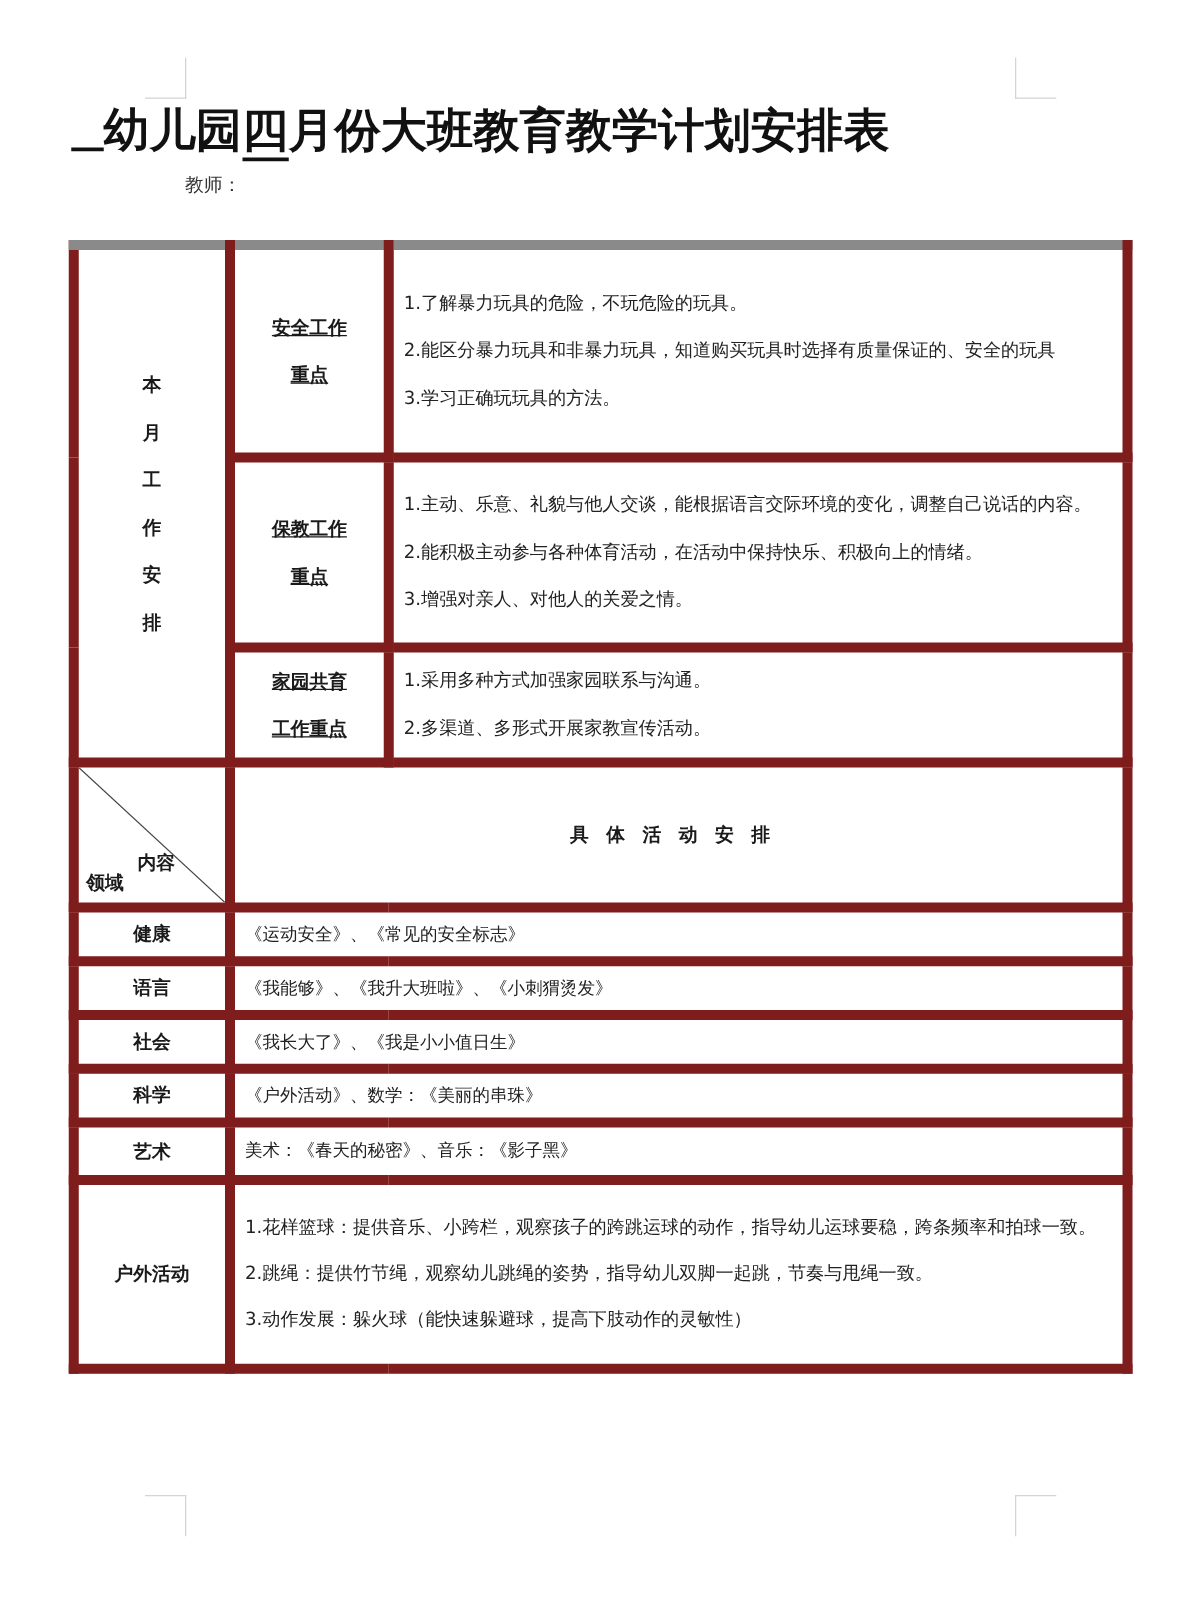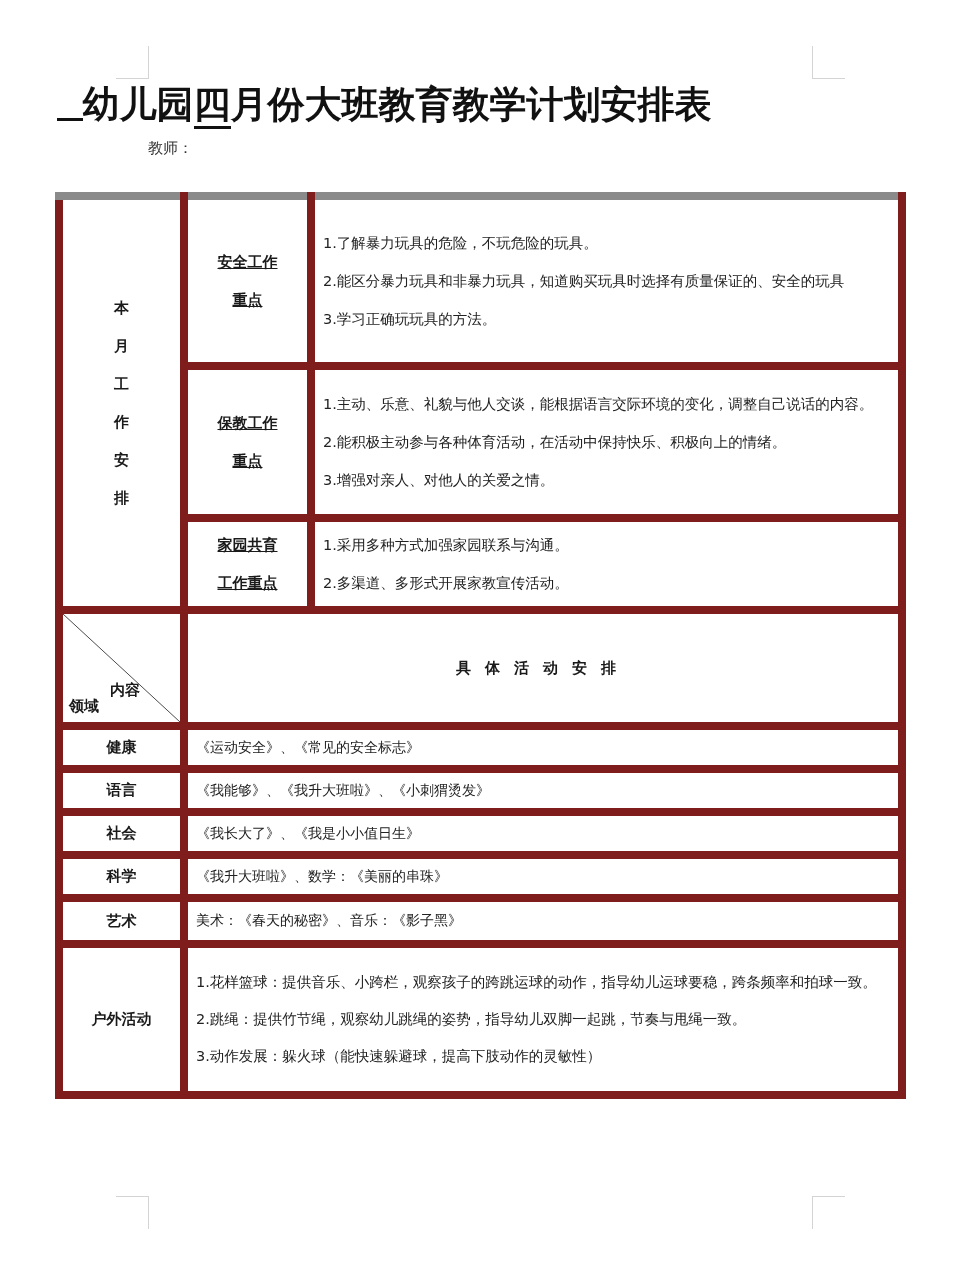--- a/index.html
+++ b/index.html
@@ -237,21 +237,21 @@
   <tr class="domain-row" style="height:39px;">
     <td class="domain-label">语言</td>
     <td colspan="2" class="domain-content">《我能够》、《我升大班啦》、《小刺猬烫发》</td>
   </tr>
   <tr class="domain-row" style="height:39px;font-family:Liberation Serif, serif;">
     <td class="domain-label">社会</td>
     <td colspan="2" class="domain-content">《我长大了》、《我是小小值日生》</td>
   </tr>
   <tr class="domain-row" style="height:40px;margin-left:40px;">
     <td class="domain-label">科学</td>
-    <td colspan="2" class="domain-content">《我升大班啦》、数学：《美丽的串珠》</td>
+    <td colspan="2" class="domain-content">《户外活动》、数学：《美丽的串珠》</td>
   </tr>
   <tr class="domain-row" style="height:46px;">
     <td class="domain-label">艺术</td>
     <td colspan="2" class="domain-content">美术：《春天的秘密》、音乐：《影子黑》</td>
   </tr>
 
   <tr style="height:151px;">
     <td class="domain-label">户外活动</td>
     <td colspan="2" class="outdoor-content">
       <div>1.花样篮球：提供音乐、小跨栏，观察孩子的跨跳运球的动作，指导幼儿运球要稳，跨条频率和拍球一致。</div>

